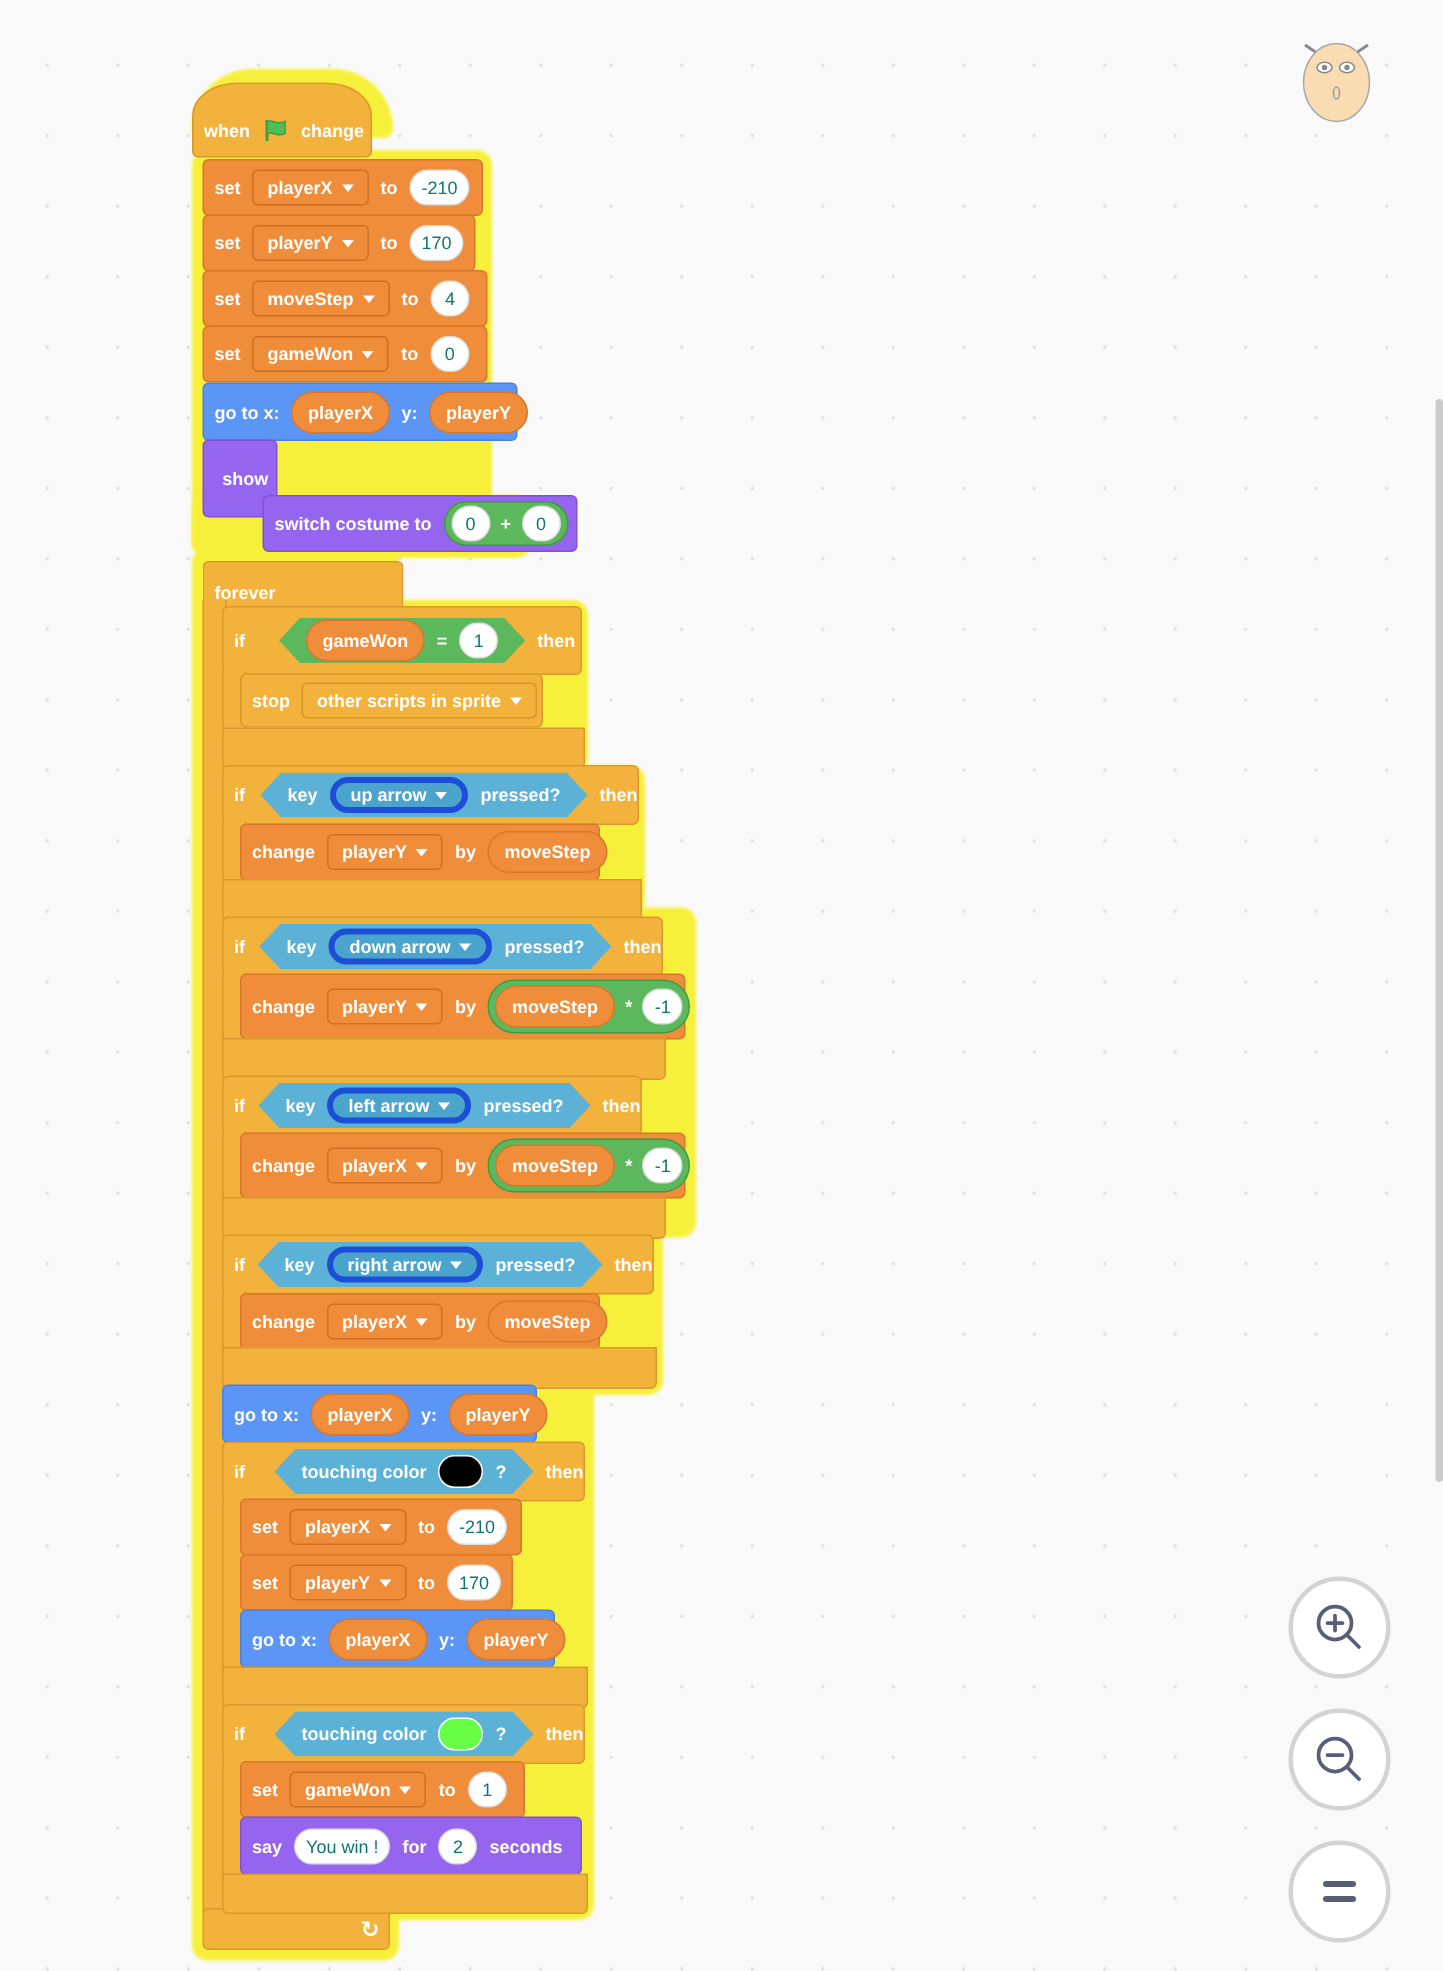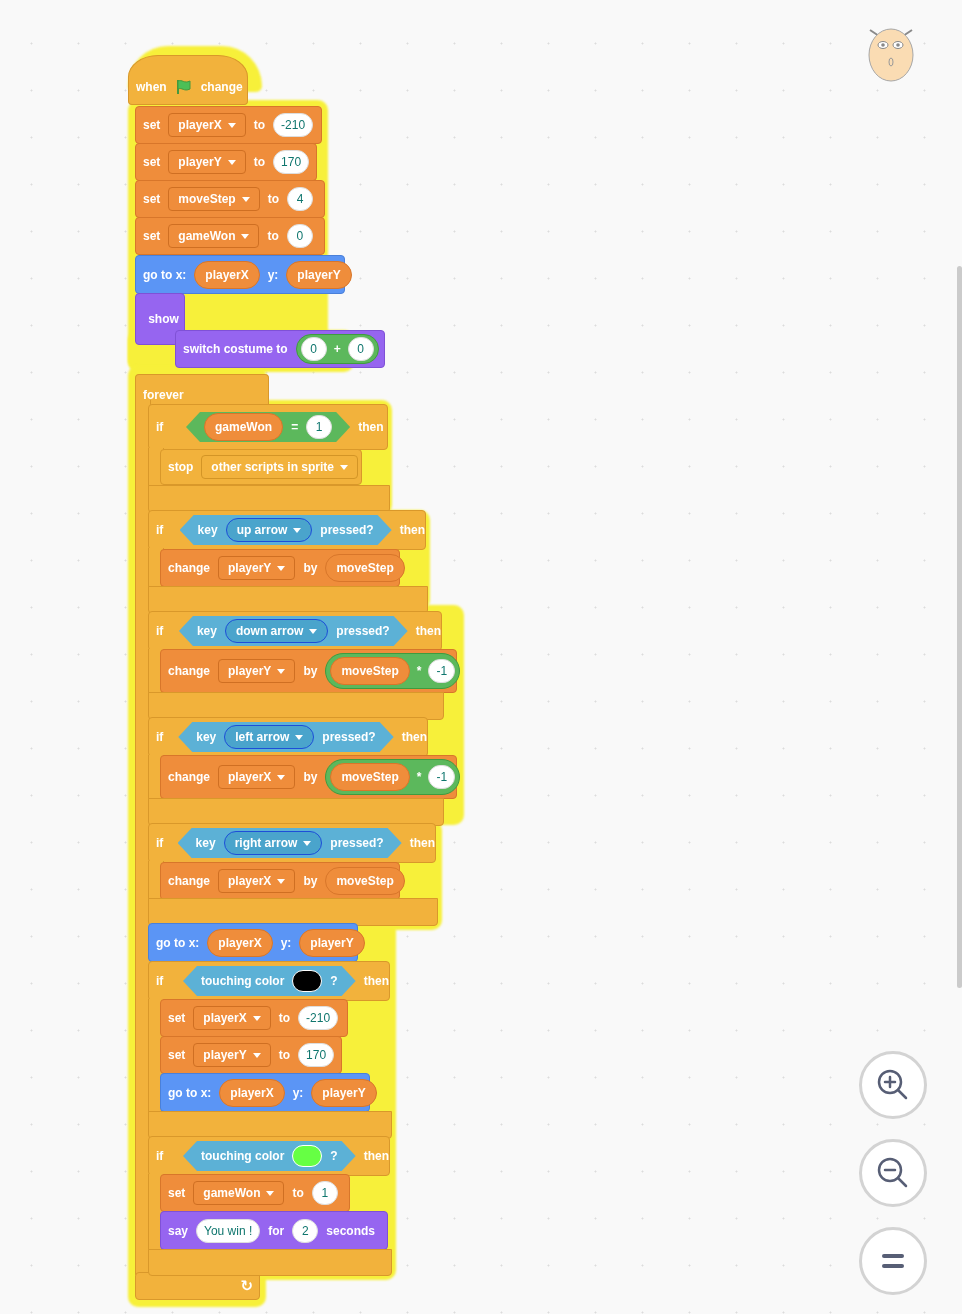--- a/index.html
+++ b/index.html
@@ -47,21 +47,21 @@
   }
   .hex {
     display:inline-flex; align-items:center; gap:8px; height:30px; padding:0 18px;
     clip-path: polygon(14px 0, calc(100% - 14px) 0, 100% 50%, calc(100% - 14px) 100%, 14px 100%, 0 50%);
     box-sizing:border-box;
   }
   .hex.green { background:#5cb85c; }
   .hex.sense { background:#5cb1d6;align-items:center; }
   .keydrop {
     display:inline-flex; align-items:center; gap:6px; height:24px; padding:0 10px; border-radius:12px;
-    background:#4aa4cc; border:1px solid #1d4ed8; box-sizing:border-box;
+    background:#4aa4cc; border:4px solid #1d4ed8; box-sizing:border-box;
   }
   .swatch { display:inline-block; width:30px; height:22px; border-radius:11px; border:1px solid #fff; box-sizing:border-box; }
   .ctrl-btn {
     position:absolute; width:68px; height:68px; border-radius:50%; background:#fff;
     border:3px solid #d3d3d3; box-sizing:border-box; display:flex; align-items:center; justify-content:center;
   }
   .scrollbar { position:absolute; left:957px; top:266px; width:5px; height:722px; background:#cbcbcb; border-radius:3px; }
   .sprite { position:absolute; left:866px; top:26px; width:50px; height:56px; }
 </style>
 </head>

